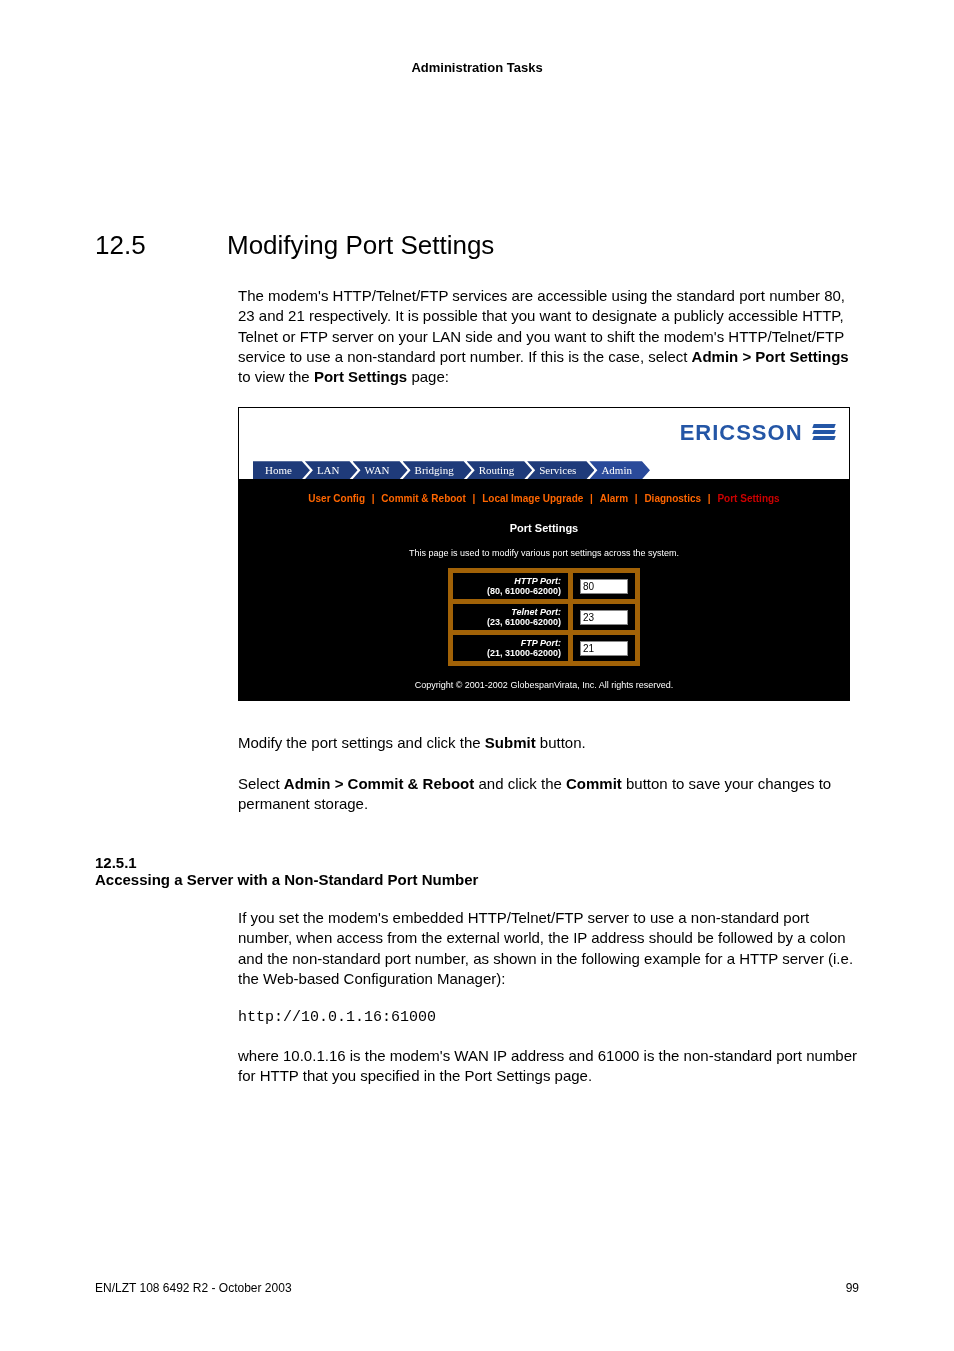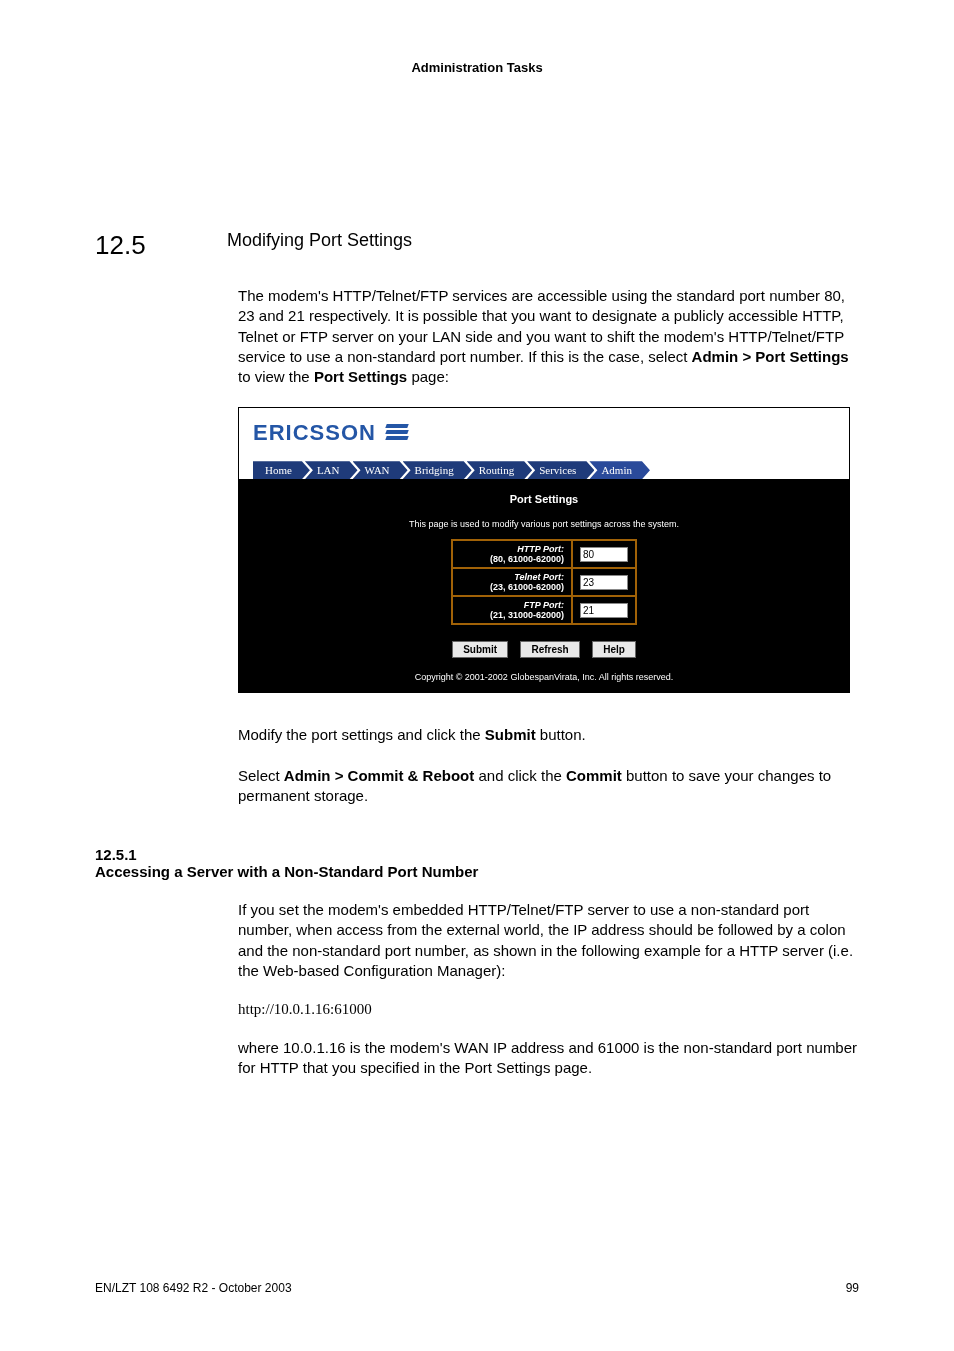--- a/index.html
+++ b/index.html
@@ -26,21 +26,21 @@
     .section-title {
       display: flex;
       margin-bottom: 25px;
     }
     .section-number {
       font-size: 26px;
       font-weight: normal;
       width: 132px;
     }
     .section-heading {
-      font-size: 18px;
+      font-size: 26px;
       font-weight: normal;
       text-align: center;
     }
     .body-text {
       margin-left: 143px;
       font-size: 15px;
       line-height: 1.35;
       margin-bottom: 20px;
     }
     .body-text strong {
@@ -49,20 +49,21 @@
     .screenshot-wrapper {
       margin-left: 143px;
       width: 612px;
       border: 1px solid #000;
       margin-bottom: 32px;
       background: #ffffff;
     }
     .logo-area {
       padding: 12px 14px 5px 14px;
       background: #ffffff;
+      text-align: right;
     }
     .logo-text {
       color: #2456a6;
       font-size: 22px;
       font-weight: bold;
       letter-spacing: 1px;
       display: inline-block;
       vertical-align: middle;
     }
     .logo-lines {
@@ -138,21 +139,21 @@
       color: #ffffff;
       font-size: 9px;
       margin-bottom: 10px;
     }
     .form-table {
       margin: 0 auto 14px auto;
       border-collapse: collapse;
       background: #000000;
     }
     .form-table td {
-      border: 2px solid #a16207;
+      border: 5px solid #a16207;
       padding: 3px 7px;
       font-size: 9px;
       color: #ffffff;
       vertical-align: middle;
     }
     .form-table td.label-cell {
       text-align: right;
       font-style: italic;
       font-weight: bold;
       width: 120px;
@@ -198,21 +199,21 @@
       font-size: 15px;
       font-weight: bold;
       width: 143px;
     }
     .subsection-heading {
       font-size: 15px;
       font-weight: bold;
     }
     .code-text {
       margin-left: 143px;
-      font-family: Liberation Serif, serif;
+      font-family: Liberation Mono, monospace;
       font-size: 15px;
       margin-bottom: 20px;
     }
     .footer {
       position: absolute;
       bottom: 56px;
       left: 95px;
       right: 95px;
       font-size: 12px;
       display: flex;
@@ -243,43 +244,41 @@
       <span class="nav-item first">Home</span>
       <span class="nav-item">LAN</span>
       <span class="nav-item">WAN</span>
       <span class="nav-item">Bridging</span>
       <span class="nav-item">Routing</span>
       <span class="nav-item">Services</span>
       <span class="nav-item admin">Admin</span>
     </div>
   </div>
   <div class="dark-area">
+    <div class="sub-nav">
+      <span>User Config</span><span class="sep"> | </span><span>Commit &amp; Reboot</span><span class="sep"> | </span><span>Local Image Upgrade</span><span class="sep"> | </span><span>Alarm</span><span class="sep"> | </span><span>Diagnostics</span><span class="sep"> | </span><span class="active">Port Settings</span>
+    </div>
     <div class="panel-title">Port Settings</div>
     <div class="panel-desc">This page is used to modify various port settings across the system.</div>
     <table class="form-table">
       <tbody>
           <tr>
         <td class="label-cell"><span>HTTP Port:</span><span class="range">(80, 61000-62000)</span></td>
         <td><input type="text" value="80" style=""></td>
       </tr>
       <tr>
         <td class="label-cell"><span>Telnet Port:</span><span class="range">(23, 61000-62000)</span></td>
         <td><input type="text" value="23" style=""></td>
       </tr>
       <tr>
         <td class="label-cell"><span>FTP Port:</span><span class="range">(21, 31000-62000)</span></td>
         <td><input type="text" value="21" style=""></td>
       </tr>
     </tbody>
       </table>
-    <div class="button-row">
-      <button>Submit</button>
-      <button>Refresh</button>
-      <button>Help</button>
-    </div>
     <div class="copyright">Copyright © 2001-2002 GlobespanVirata, Inc. All rights reserved.</div>
   </div>
 </div>
 
 <p class="body-text">
   <span>Modify the port settings and click the </span><strong>Submit</strong><span> button.</span>
 </p>
 
 <p class="body-text">
   <span>Select </span><strong>Admin &gt; Commit &amp; Reboot</strong><span> and click the </span><strong>Commit</strong><span> button to save your changes to permanent storage.</span>

